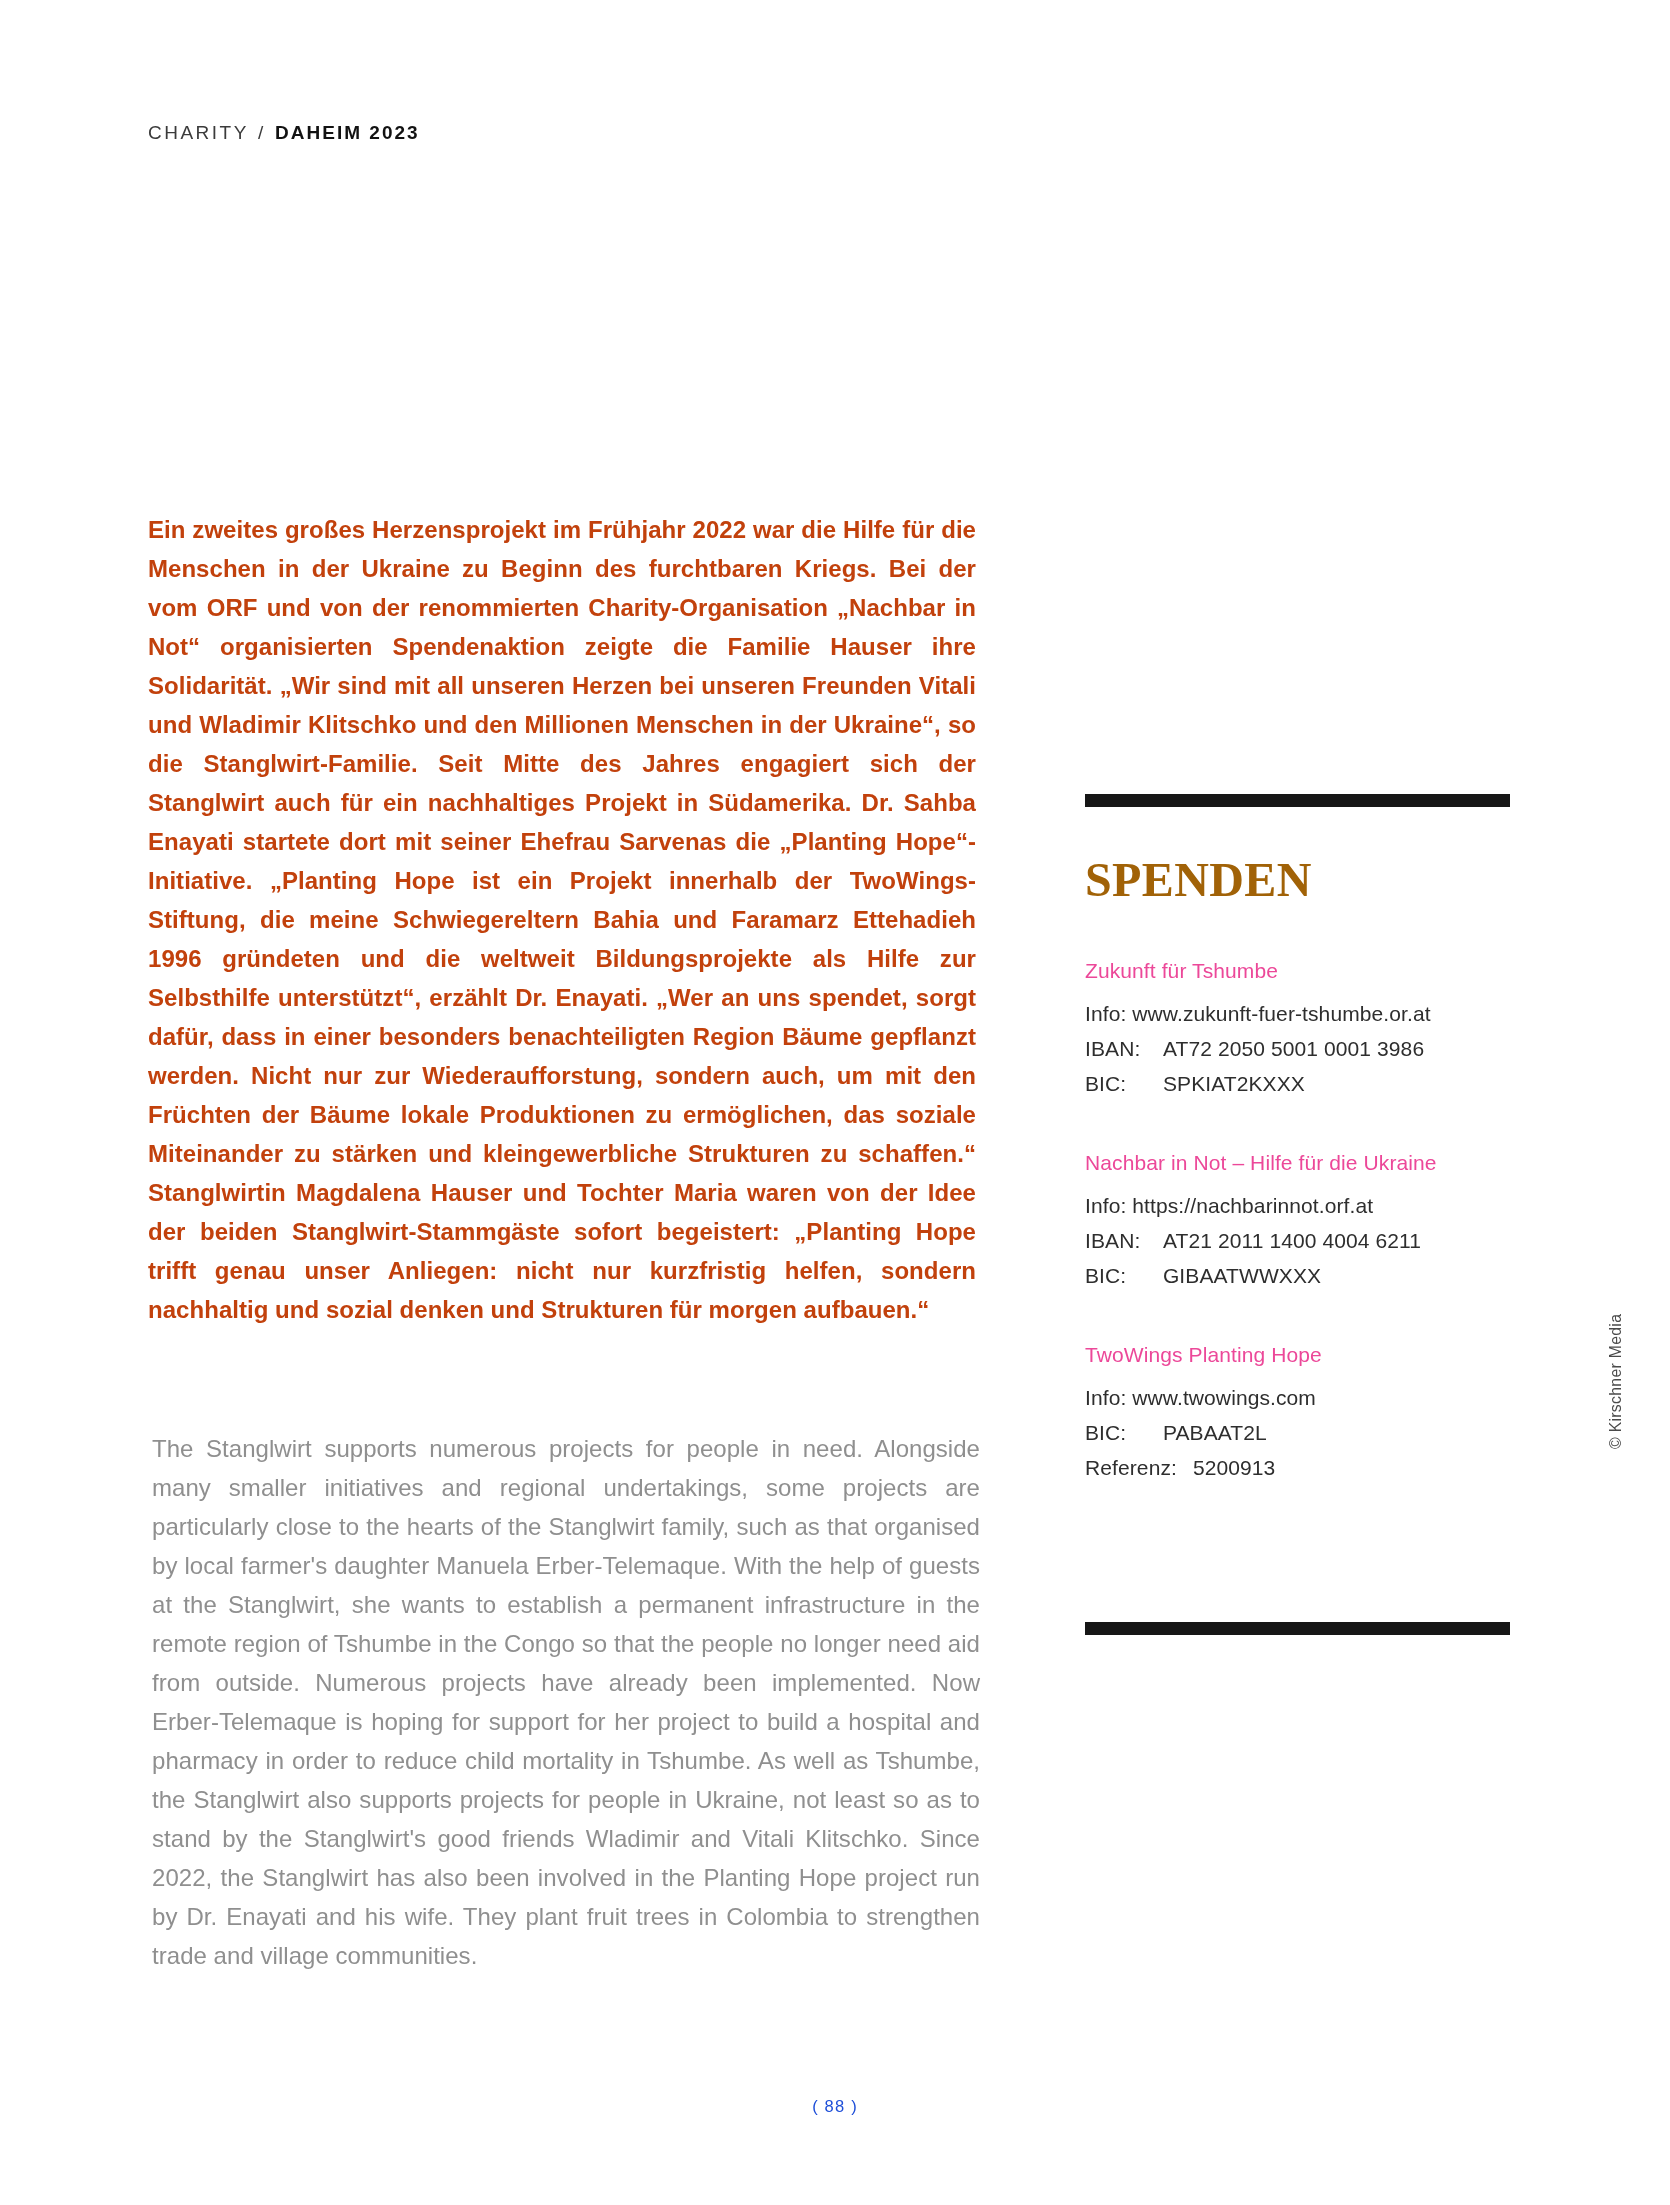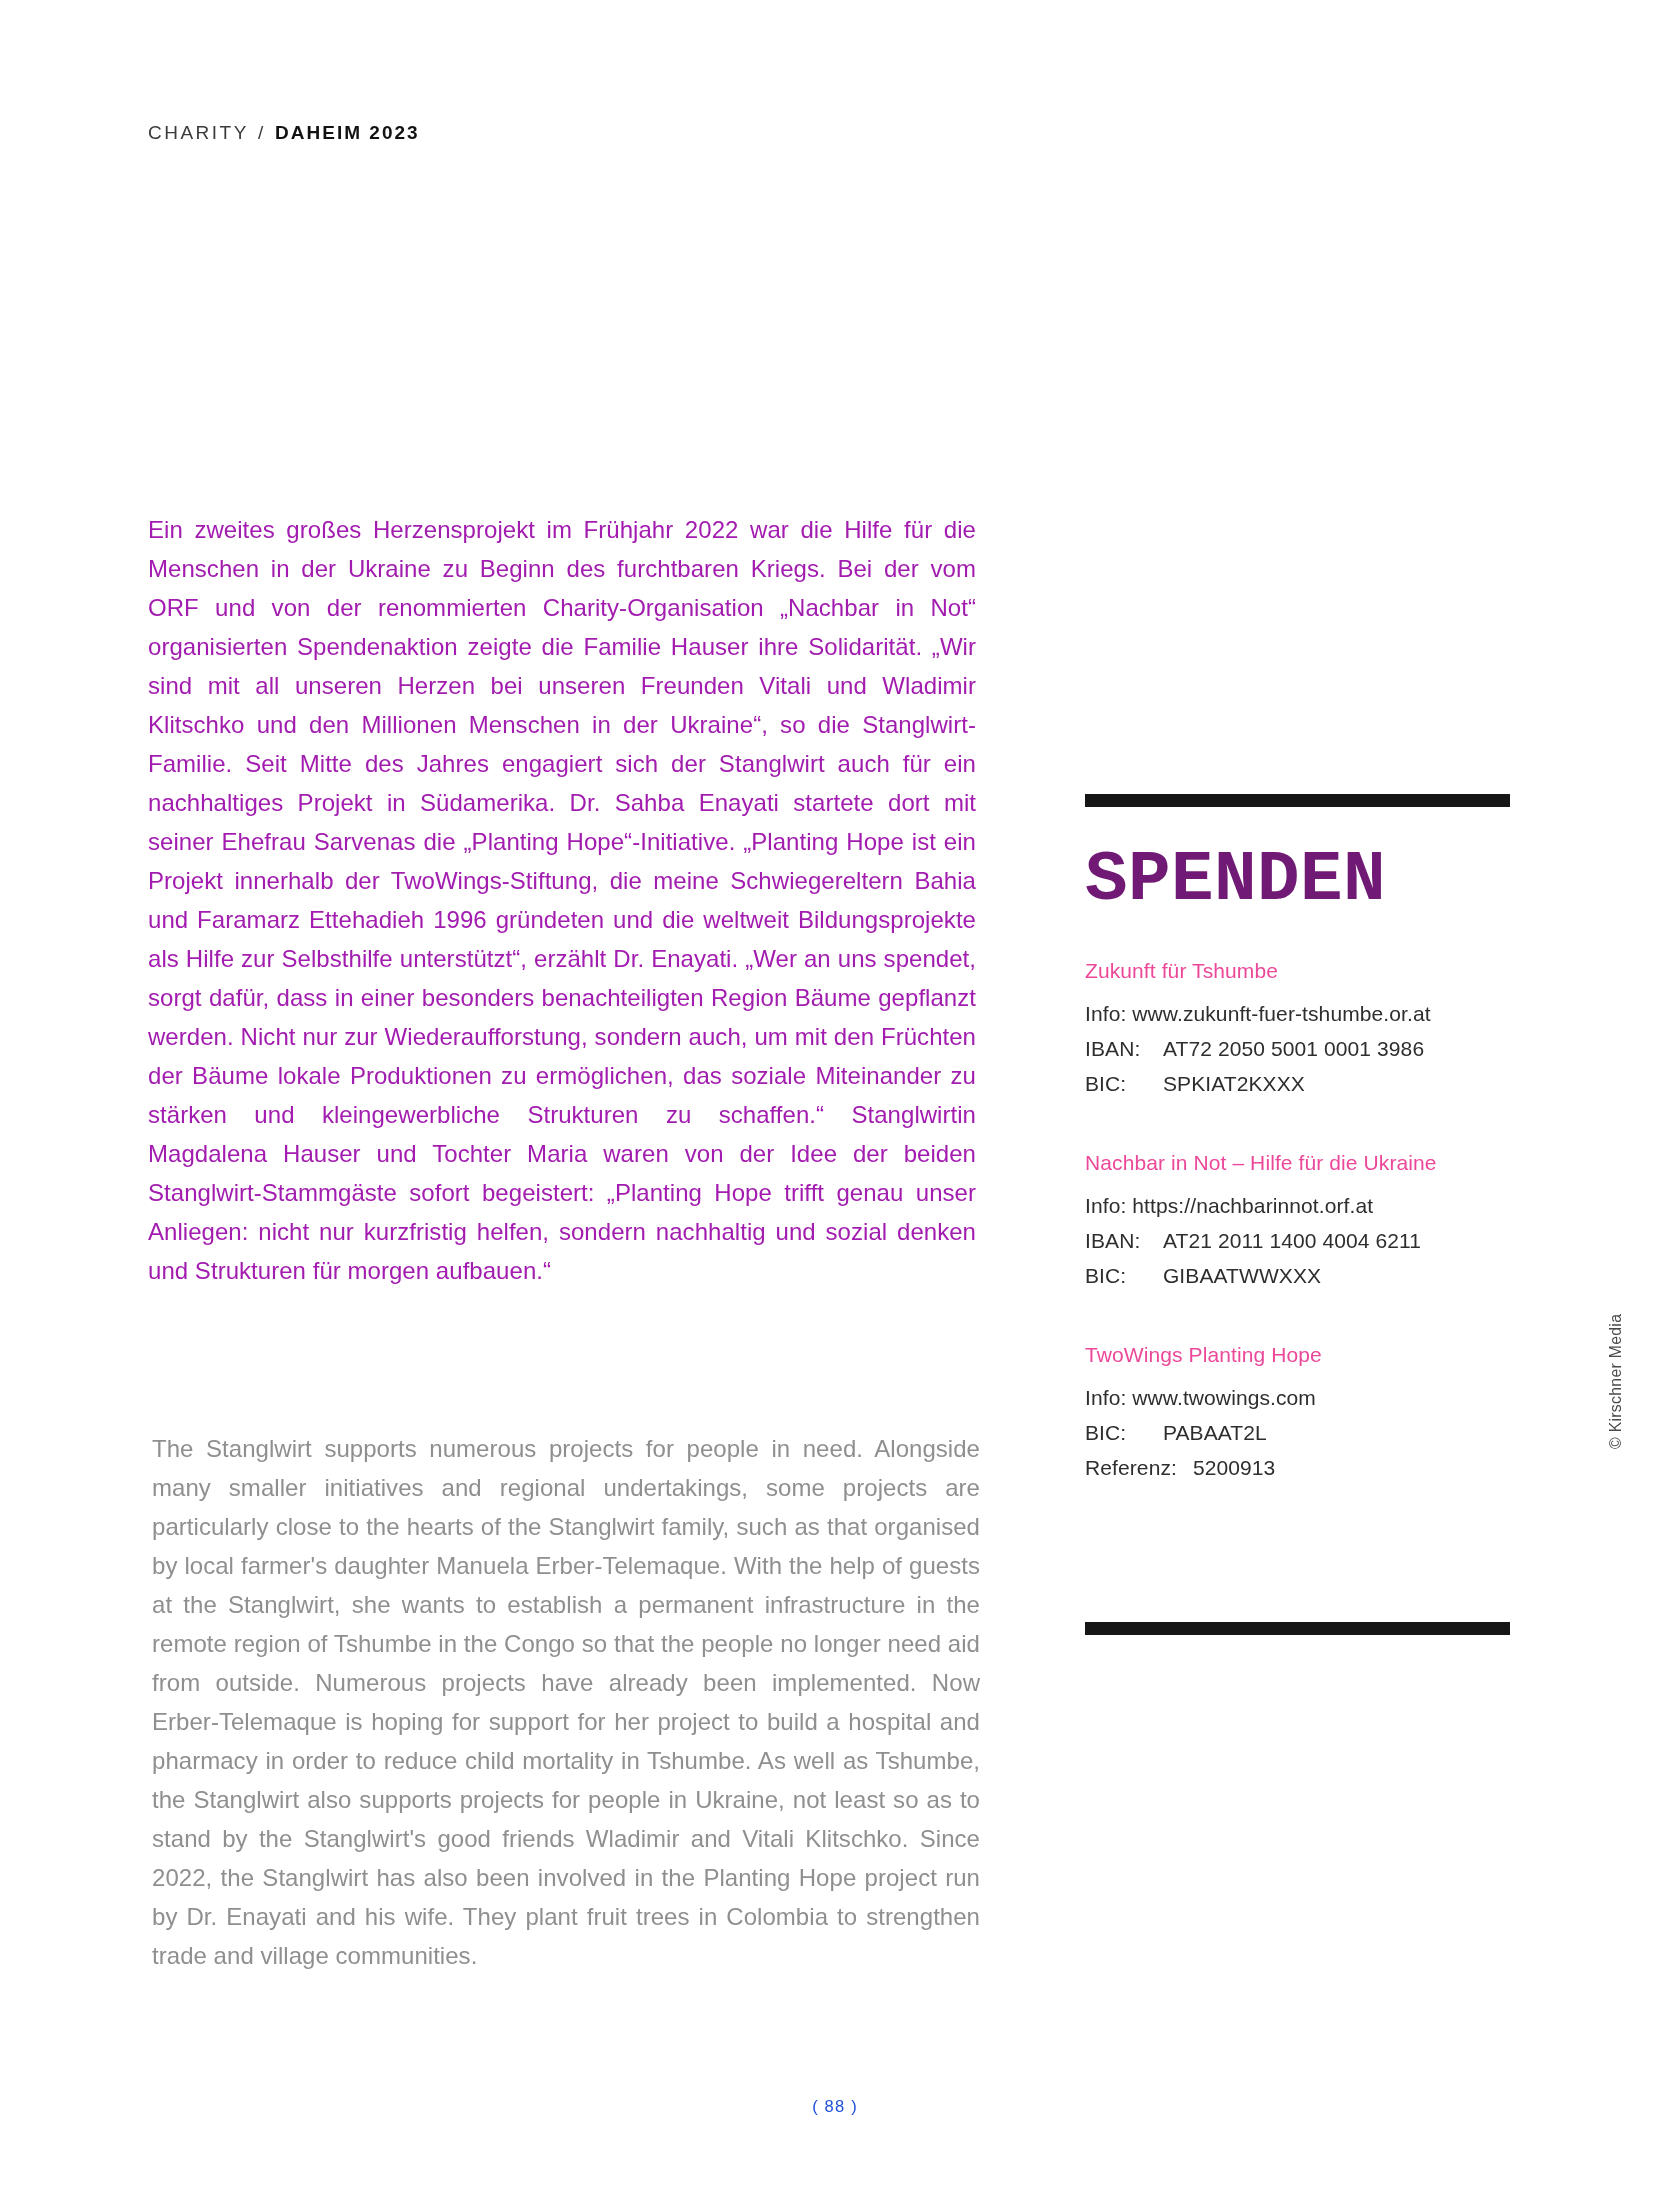--- a/index.html
+++ b/index.html
@@ -47,23 +47,23 @@
   .text-column {
     position: absolute;
     left: 148px;
     top: 510px;
     width: 828px;
   }
 
   .body-de {
     font-size: 24px;
     line-height: 39px;
-    color: #a21caf;
+    color: #c2410c;
     text-align: justify;
-    font-weight: 400;
+    font-weight: 700;
     margin: 0;
     letter-spacing: 0.04px;
   }
 
   .body-en {
     position: absolute;
     left: 152px;
     top: 1429px;
     width: 828px;
     font-size: 24px;
@@ -91,26 +91,26 @@
   .rule-bottom {
     position: absolute;
     left: 1085px;
     top: 1622px;
     width: 425px;
     height: 12.6px;
     background: #161616;
   }
 
   .spenden-title {
-    font-family: Liberation Mono, monospace;
+    font-family: Liberation Serif, serif;
     font-weight: 700;
-    font-size: 71px;
+    font-size: 48px;
     line-height: 68px;
     letter-spacing: 0.4px;
-    color: #701a75;
+    color: #a16207;
     margin: 39px 0 0 0;
   }
 
   .donation-list {
     margin-top: 41px;
   }
 
   .donation-block {
     margin-bottom: 46px;
   }

